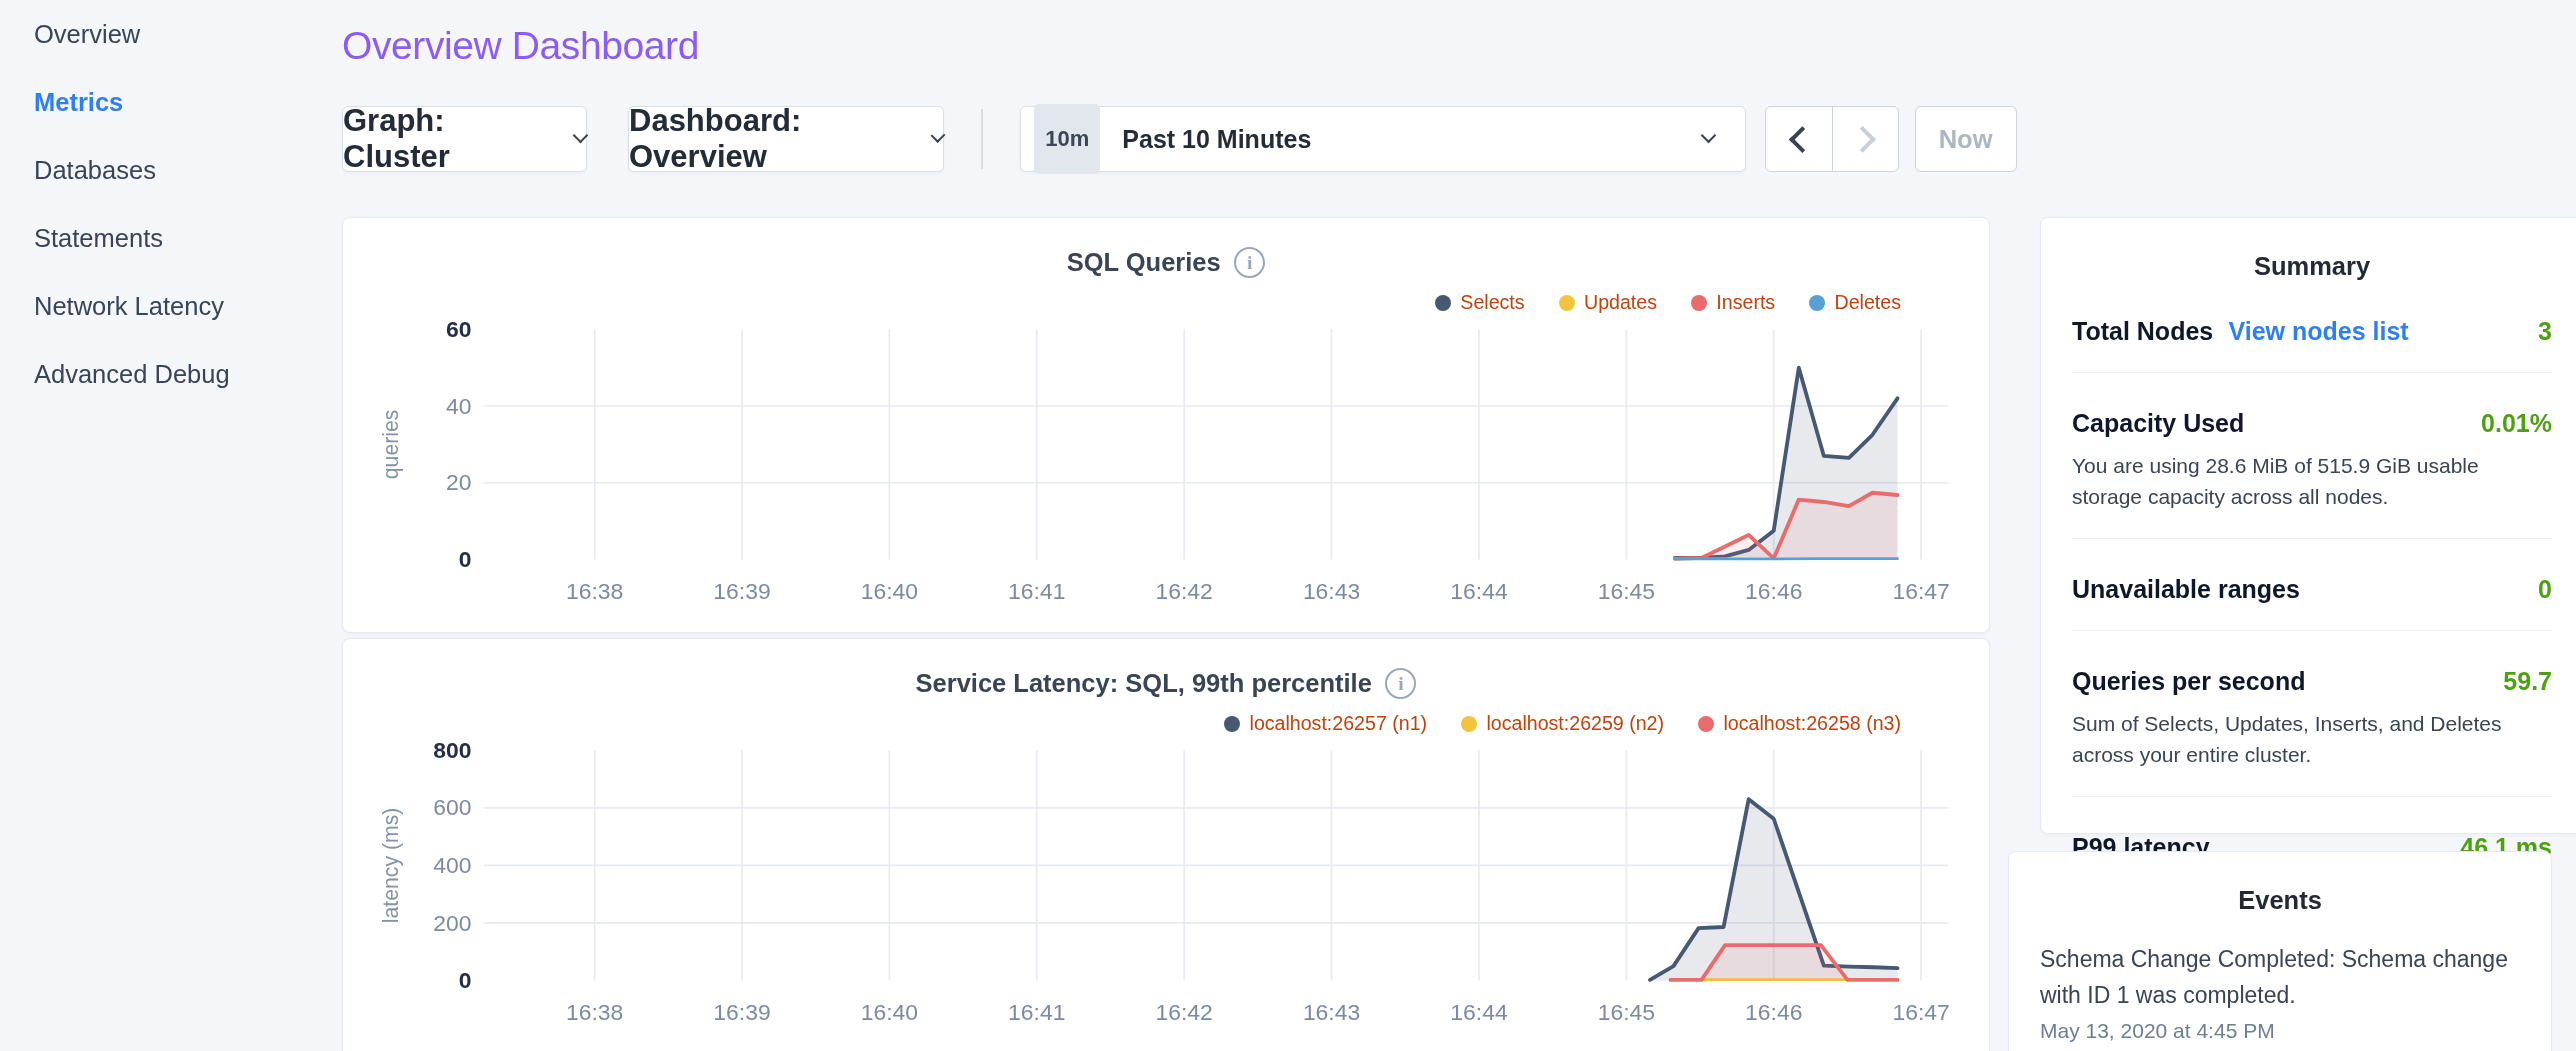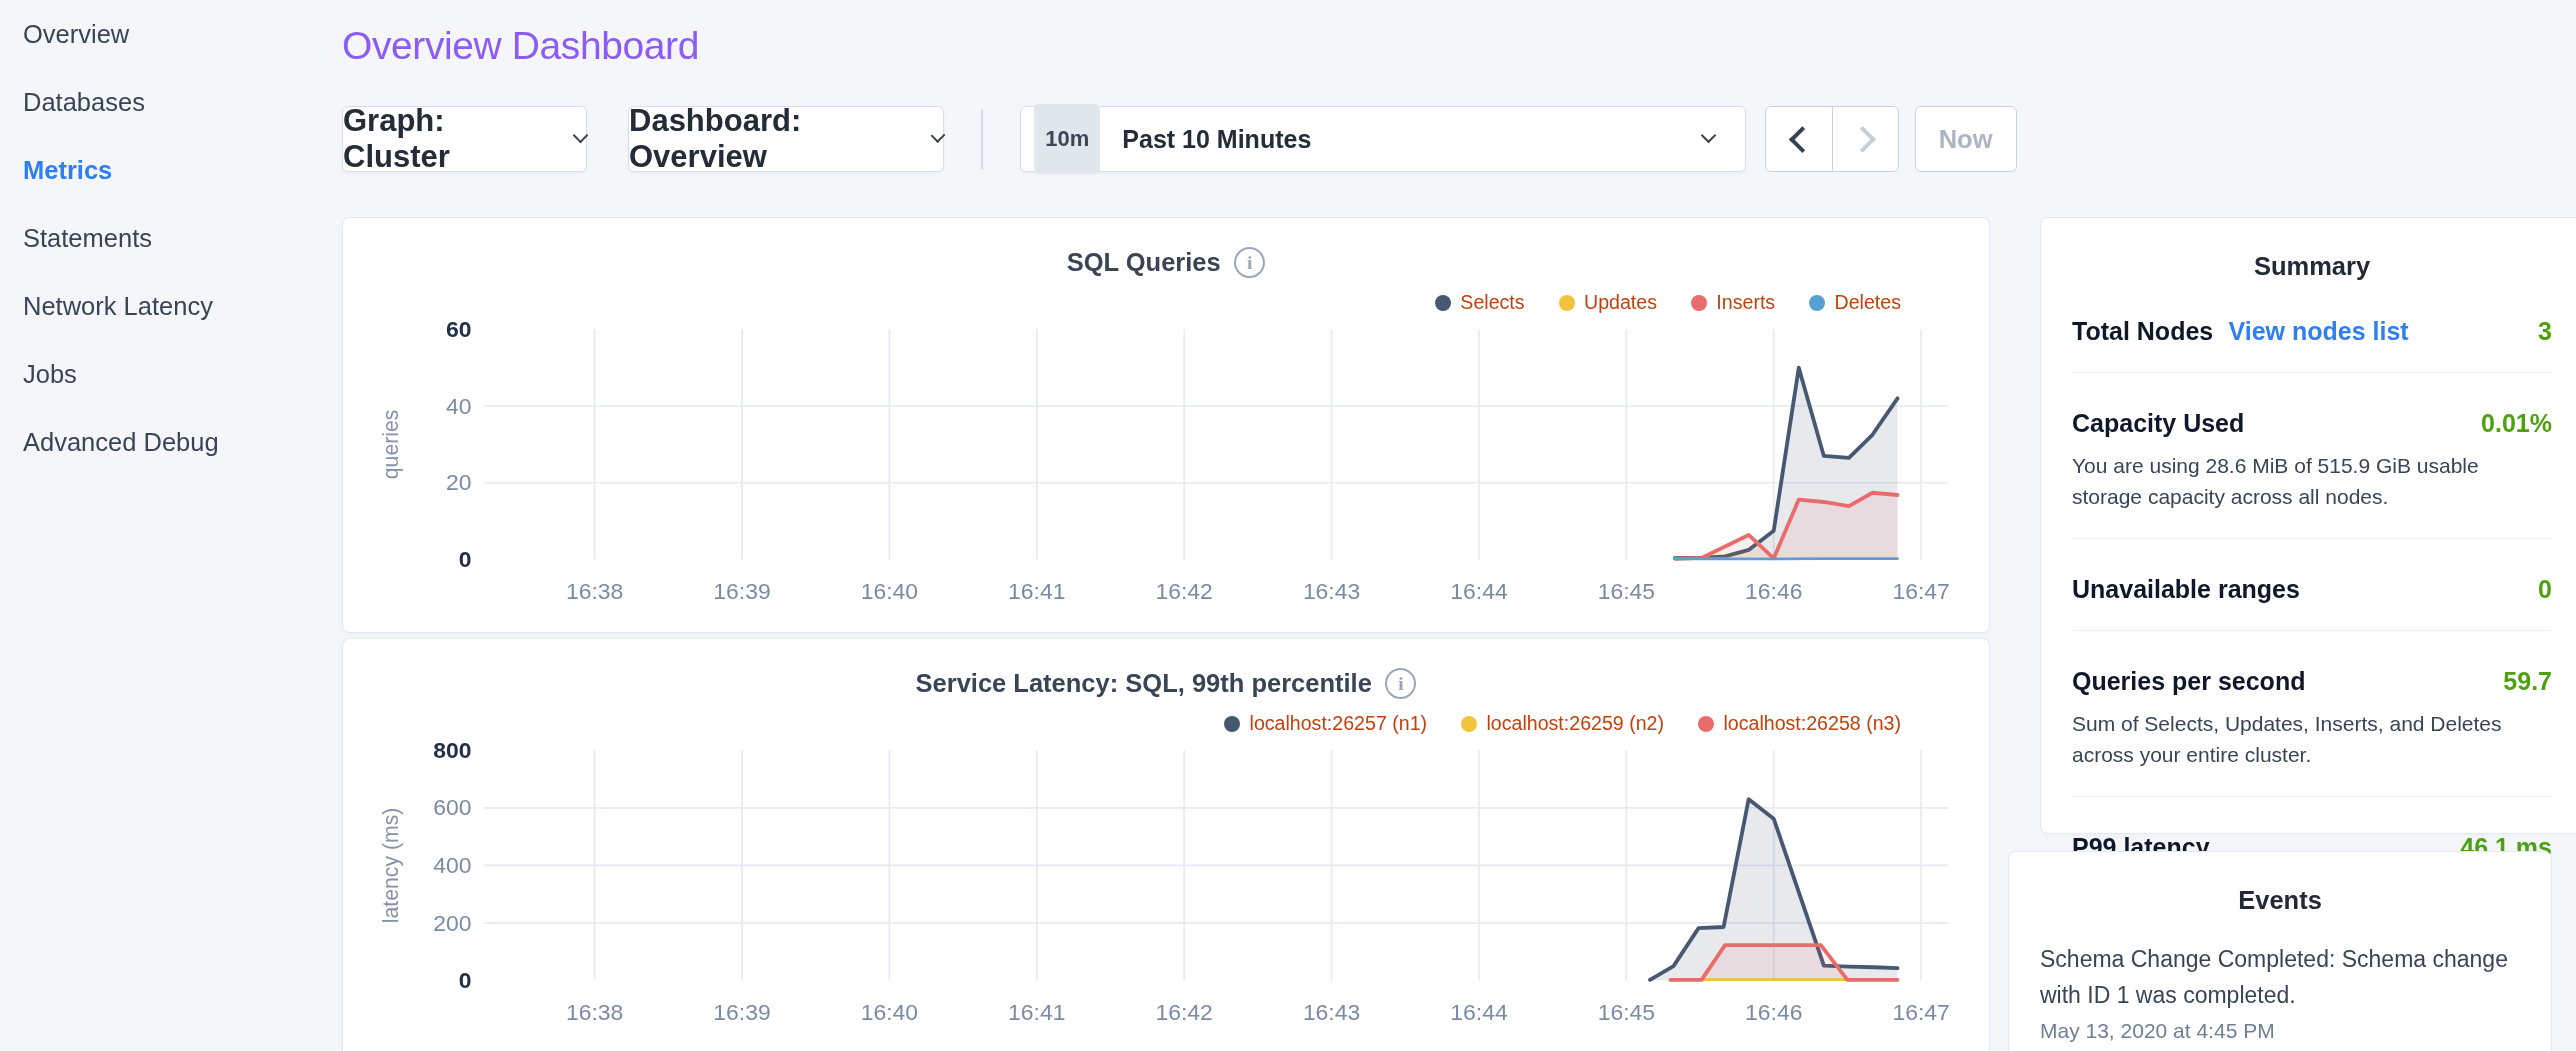--- a/index.html
+++ b/index.html
@@ -6,21 +6,21 @@
   html,body { width:2576px; height:1051px; overflow:hidden; }
   body {
     background:#f4f6fa;
     font-family:"Liberation Sans", sans-serif;
     color:#394455;
     position:relative;
   }
   
   .sidebar { position:absolute; left:0; top:0; width:340px; padding-top:0; }
   .sidebar-item {
-    height:68px; display:flex; align-items:center; padding-left:23px;
+    height:68px; display:flex; align-items:center; padding-left:34px;
     font-size:25.5px; color:#394455; cursor:pointer;
   }
   .sidebar-item.active { color:#2f7ef2; font-weight:700; }
 
   
   .page-title {
     position:absolute; left:342px; top:24px;
     font-size:39px; font-weight:500; color:#8b5cf6; letter-spacing:-0.4px;
   }
   .toolbar { position:absolute; left:342px; top:106px; height:66px; display:flex; align-items:center; }
@@ -101,25 +101,24 @@
   .srow-desc { font-size:21px; color:#394455; line-height:1.5; margin-top:12px; font-weight:400; }
   hr.sep { border:0; border-top:1.7px solid #eceef3; margin:25.5px 31px 0; }
   .event-text { margin:25.5px 31px 0; font-size:23px; color:#394455; line-height:1.6; }
   .event-time { margin:5.1px 31px 0; font-size:21px; color:#6e7e96; }
 </style>
 </head>
 <body>
 
 <nav class="sidebar">
   <div class="sidebar-item">Overview</div>
+  <div class="sidebar-item active">Metrics</div>
   <div class="sidebar-item">Databases</div>
-  <div class="sidebar-item active">Metrics</div>
   <div class="sidebar-item">Statements</div>
   <div class="sidebar-item">Network Latency</div>
-  <div class="sidebar-item">Jobs</div>
   <div class="sidebar-item">Advanced Debug</div>
 </nav>
 
 <h1 class="page-title">Overview Dashboard</h1>
 
 <div class="toolbar">
   <div class="btn btn-graph">
     <span>Graph: Cluster</span>
     <span class="chev"></span>
   </div>

